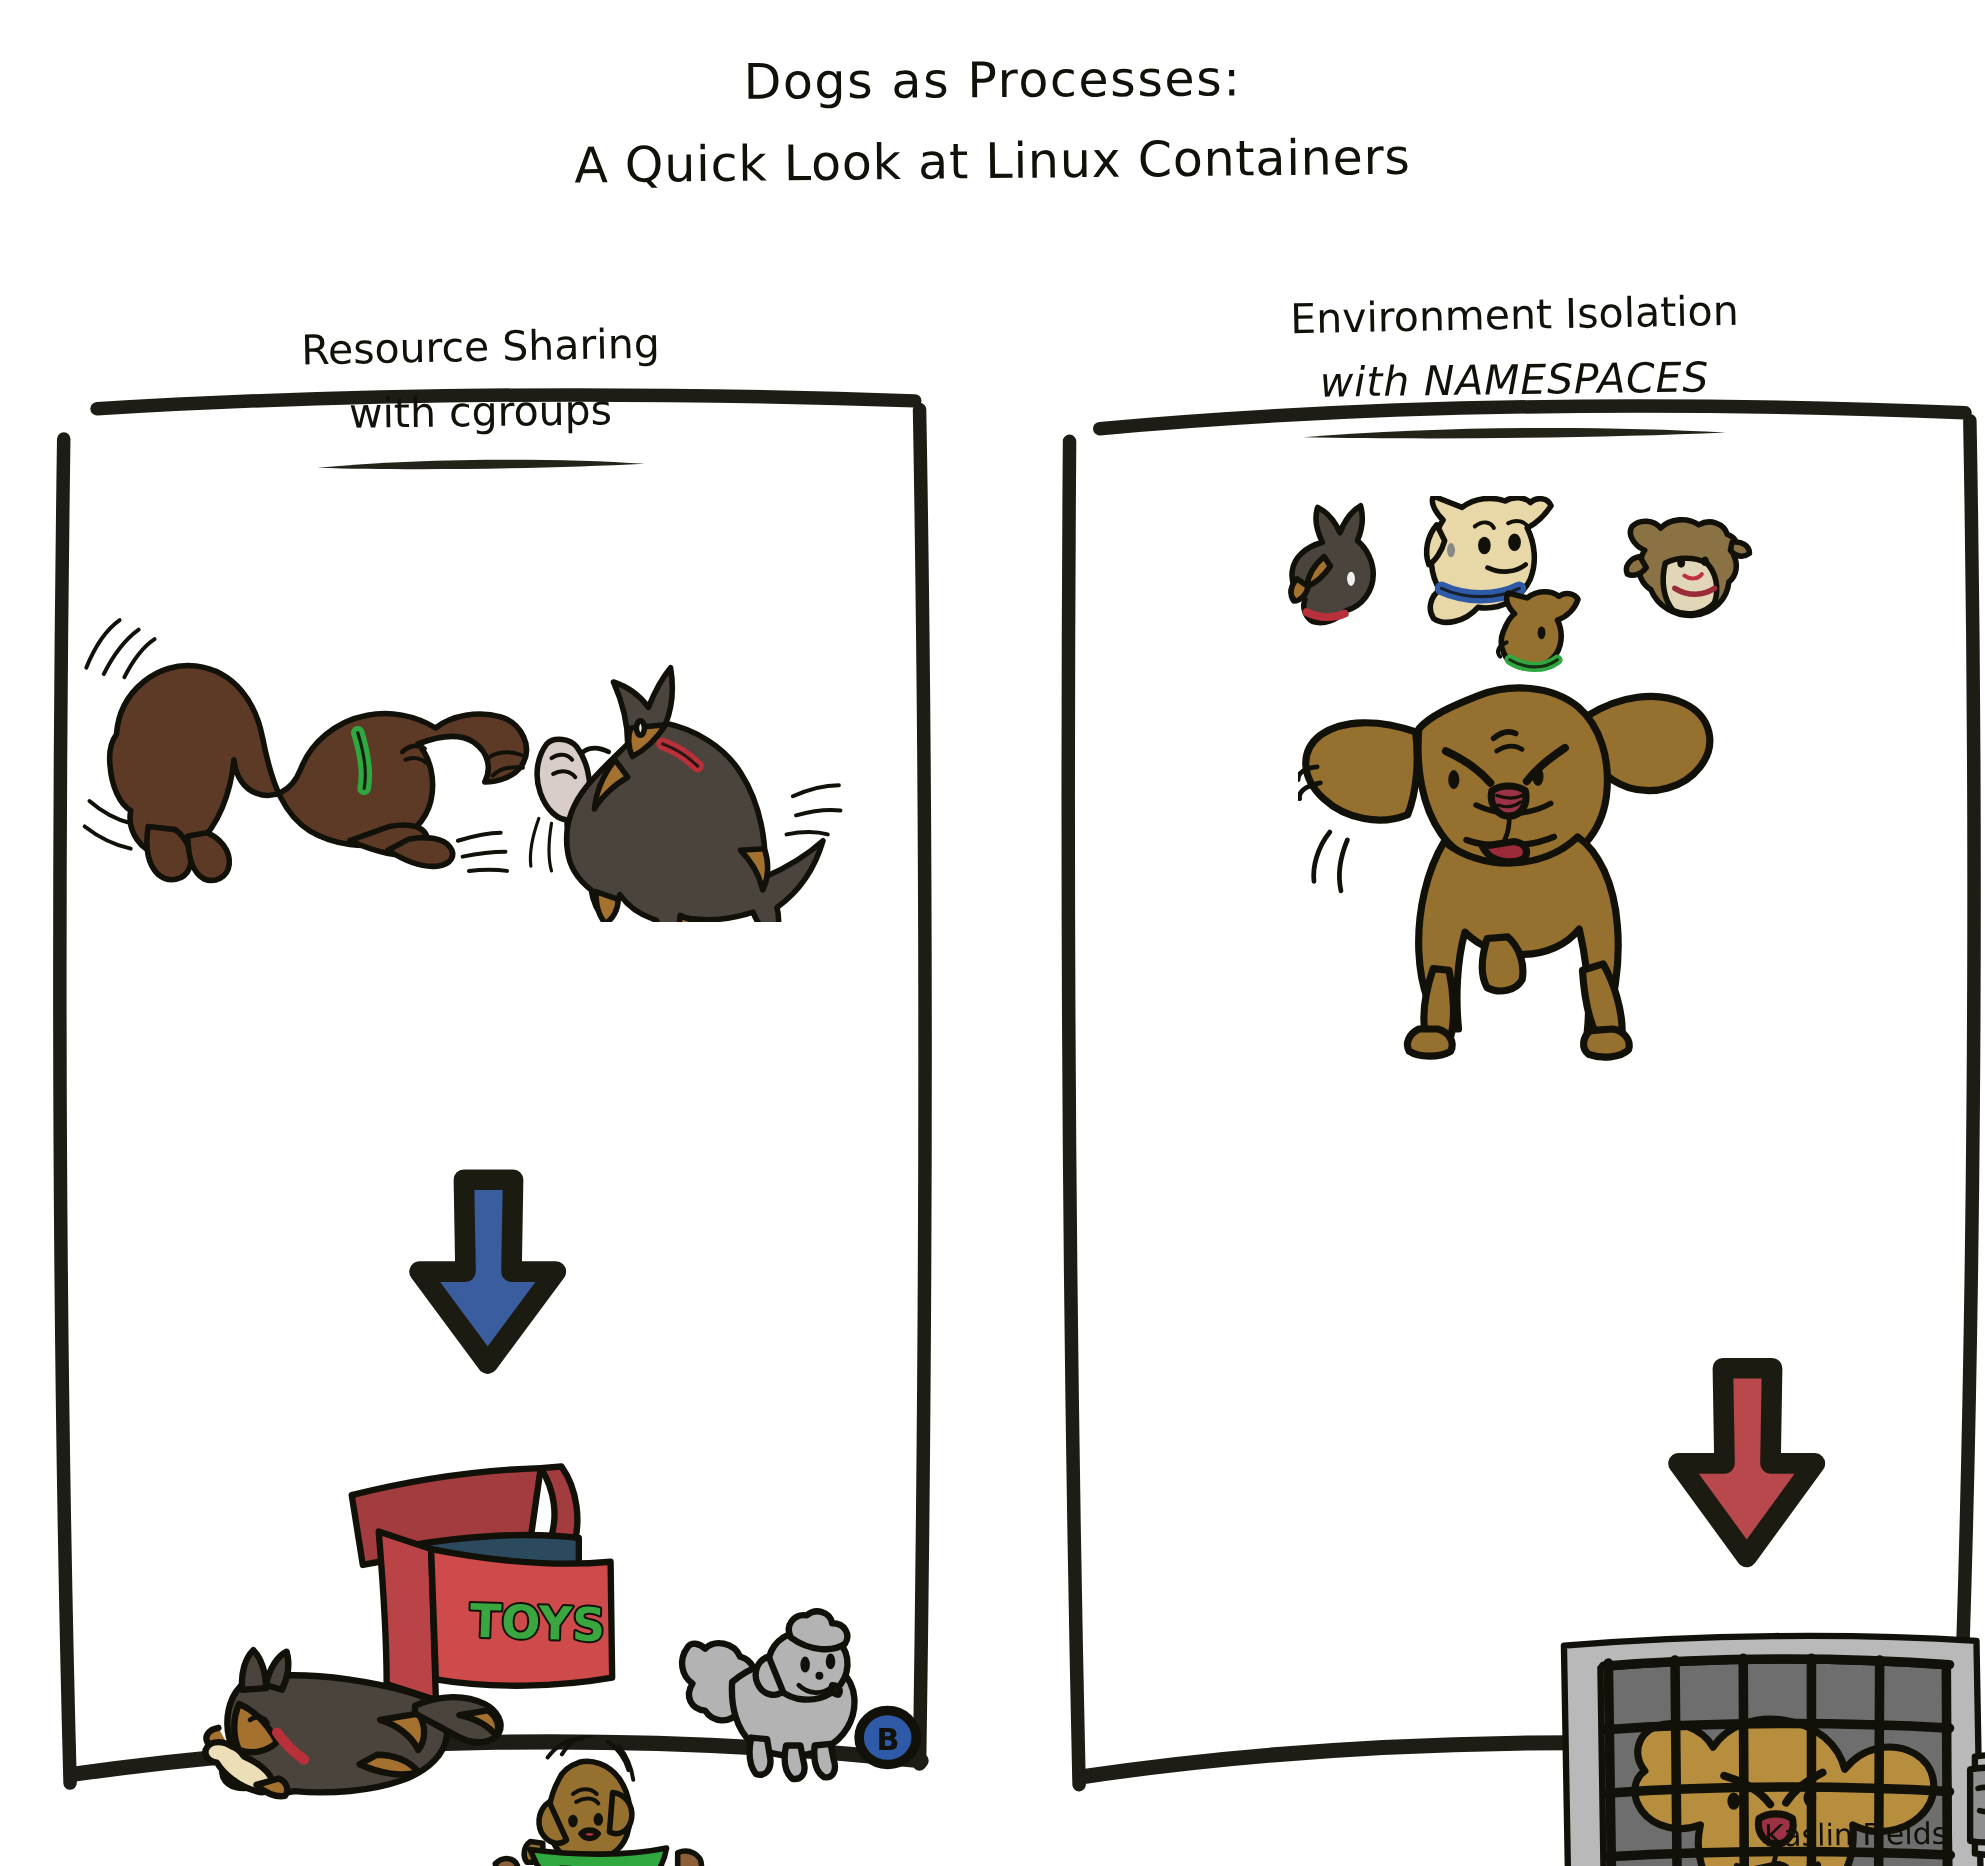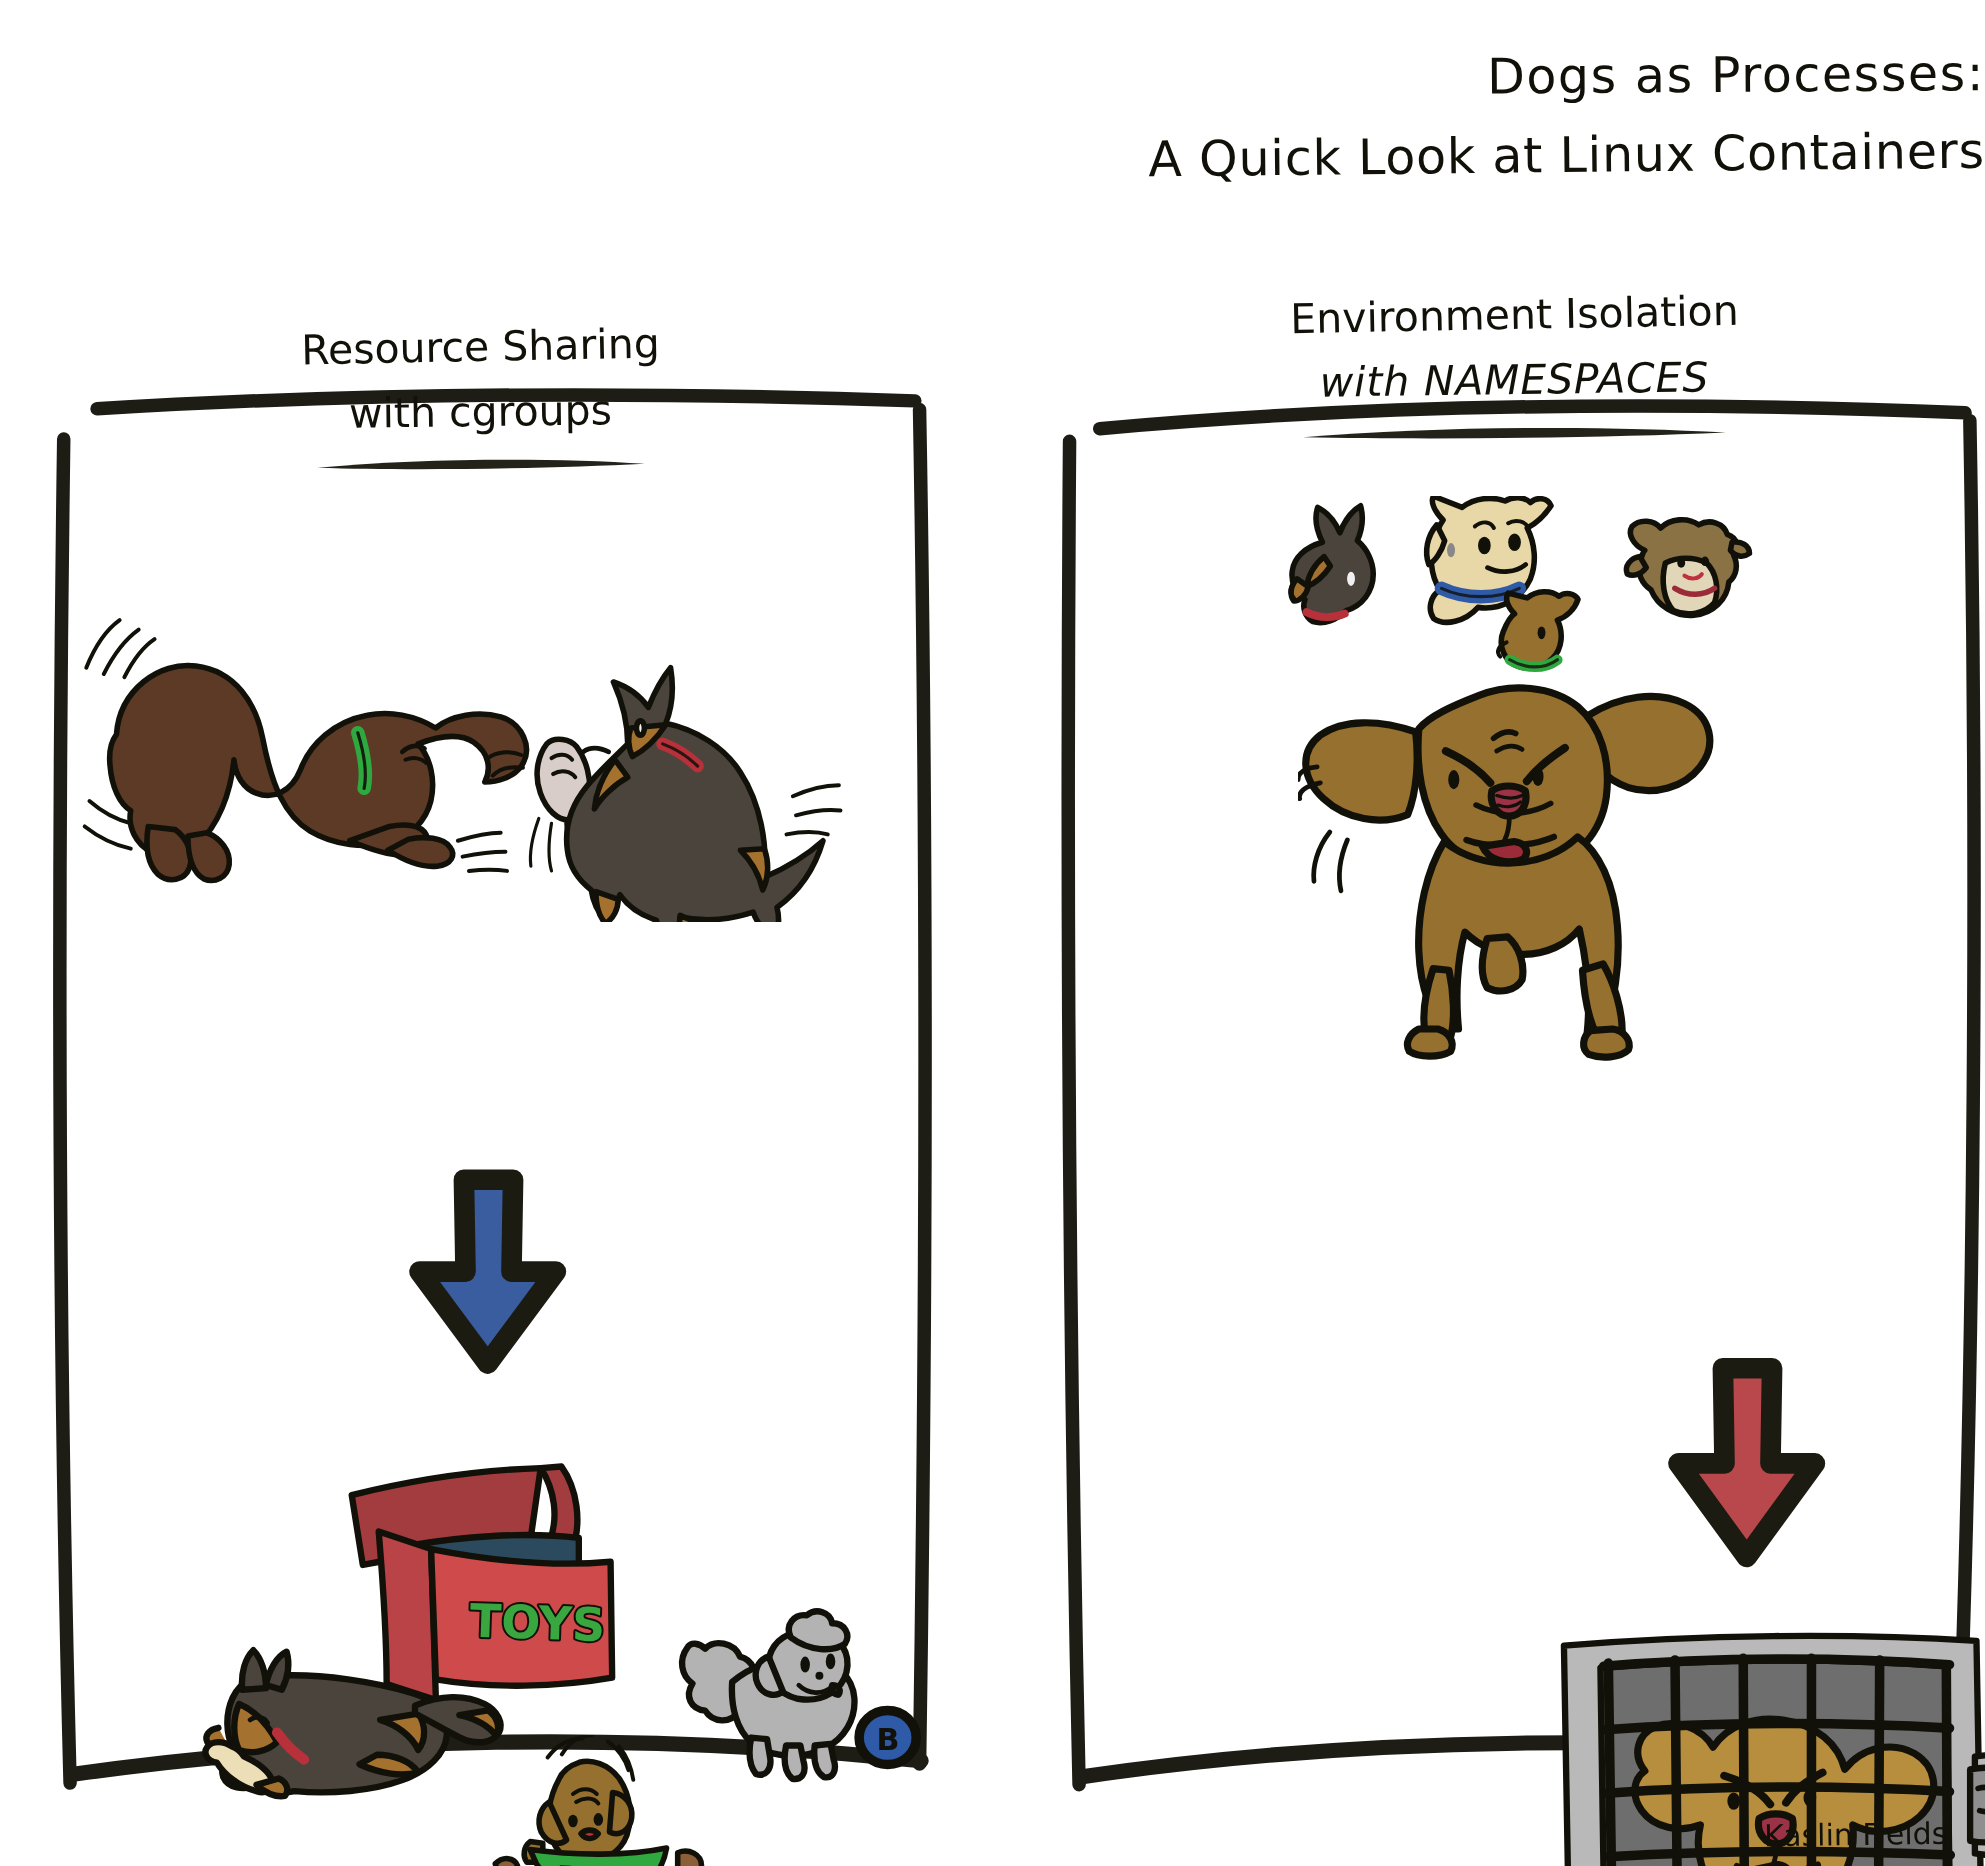--- a/index.html
+++ b/index.html
@@ -2,21 +2,21 @@
 <html style="font-size:12.7px"><head>
 <meta charset="utf-8">
 <style>
   html,body{margin:0;padding:0;background:#ffffff;}
   body{width:1985px;height:1866px;position:relative;overflow:hidden;
        font-family:"DejaVu Sans", sans-serif;color:#17170f;}
 
   .stage{position:absolute;inset:0;width:1985px;height:1866px;}
 
   
-  .title-block{position:absolute;left:0;top:56px;width:1985px;text-align:right;}
+  .title-block{position:absolute;left:0;top:56px;width:1985px;text-align:center;}
   .title-line1{font-size:49px;letter-spacing:1.6px;line-height:1.0;color:#111109;
                transform:rotate(-0.4deg);}
   .title-line2{font-size:49px;letter-spacing:0.8px;line-height:1.0;margin-top:32px;
                color:#111109;transform:rotate(-0.6deg);}
 
   
   .panel{position:absolute;}
   .panel-left{left:32px;top:286px;width:897px;height:1493px;}
   .panel-right{left:1068px;top:286px;width:893px;height:1493px;}
   .panel svg.frame{position:absolute;left:-24px;top:-32px;overflow:visible;}

